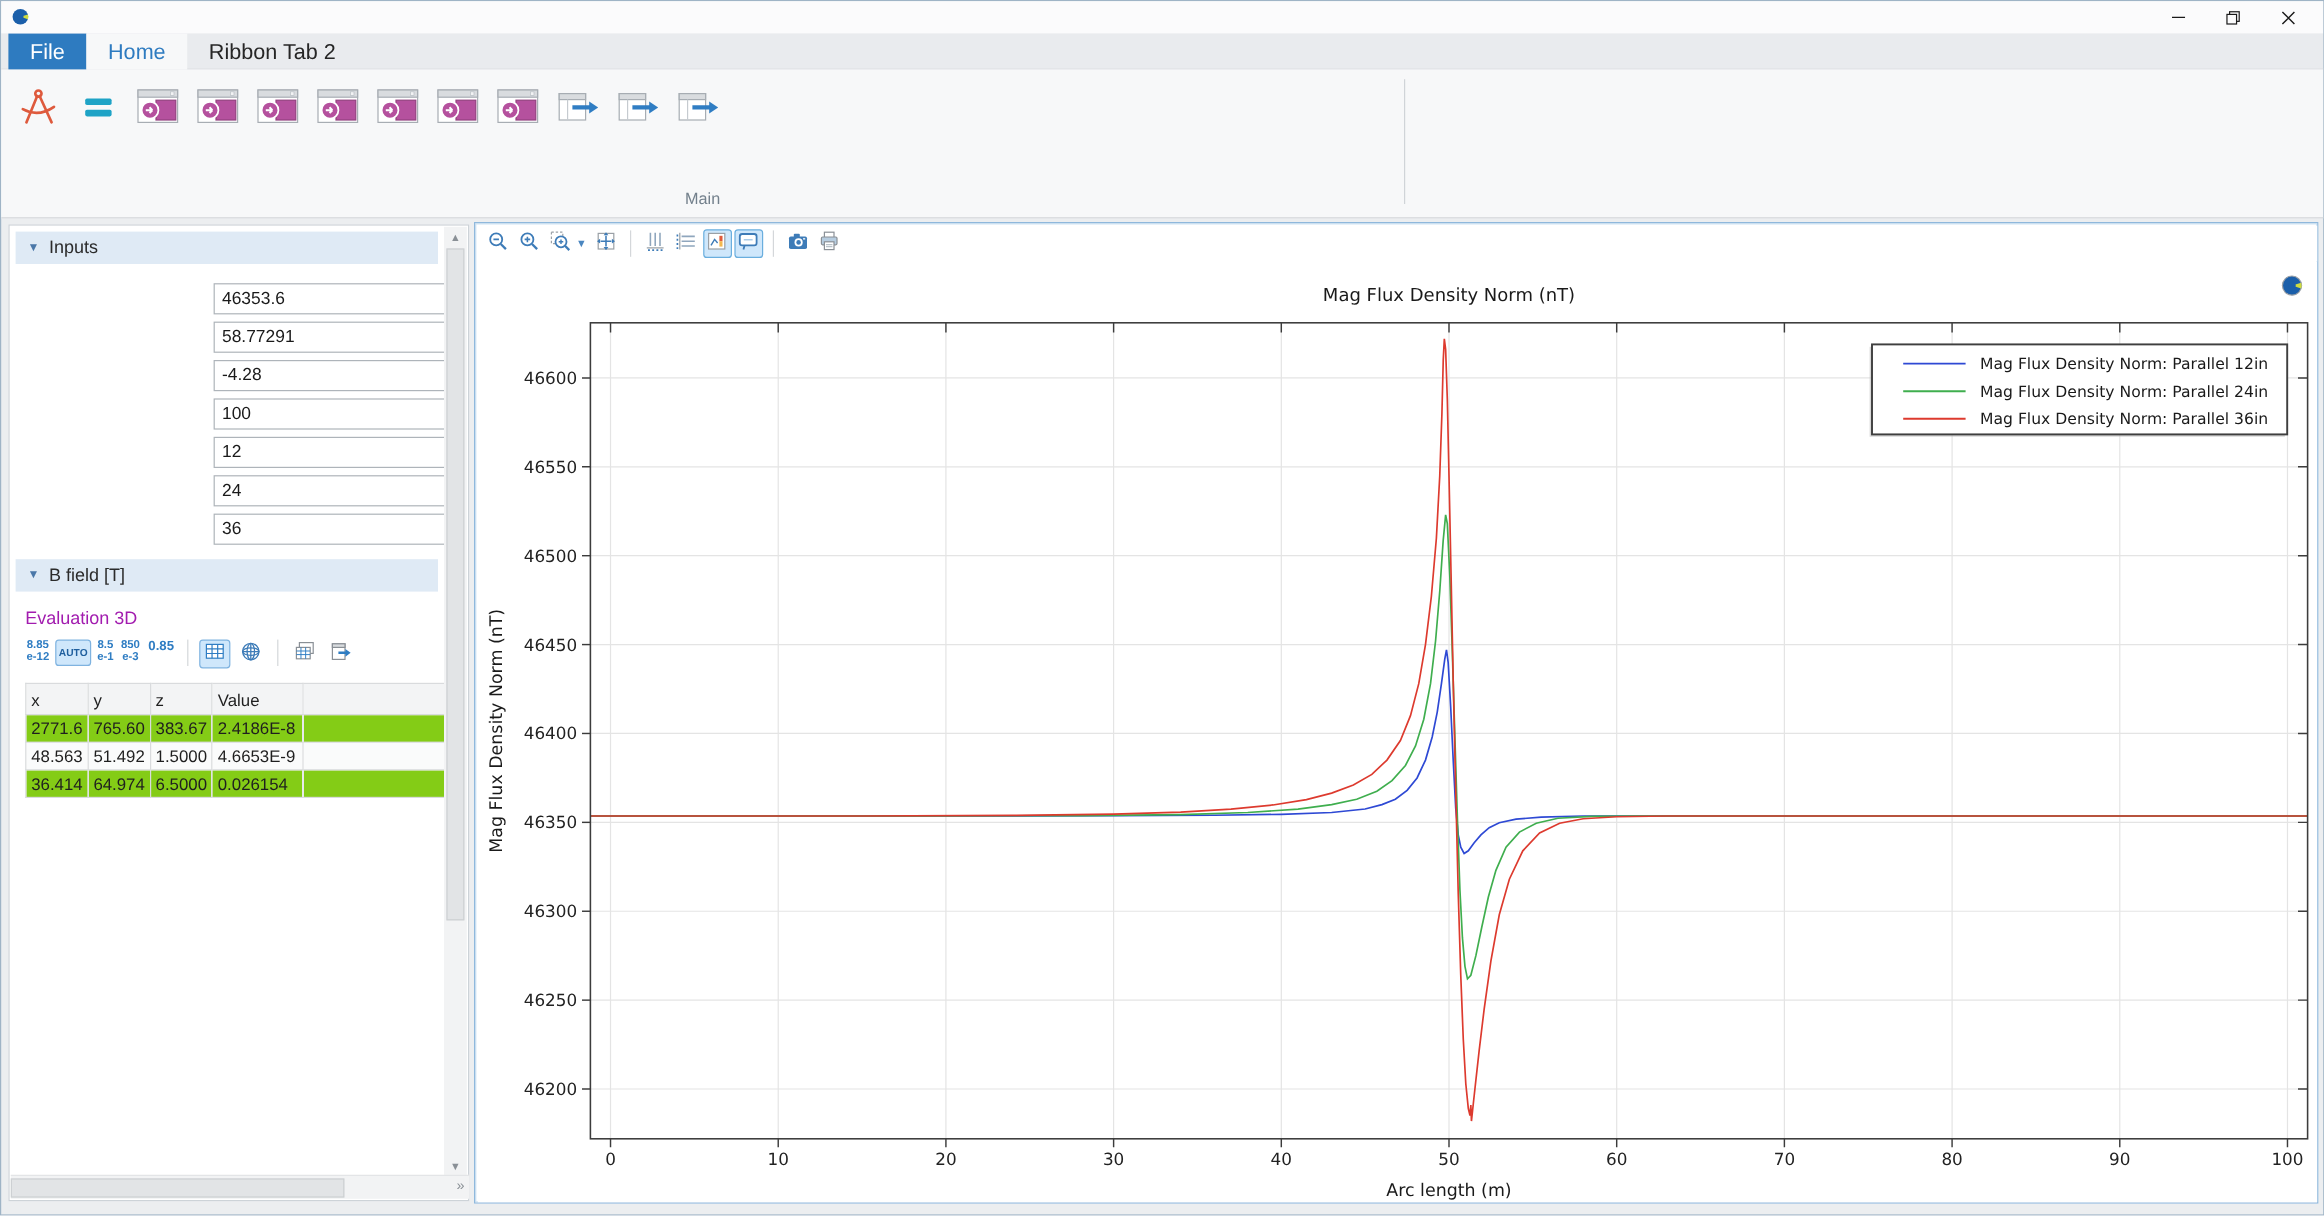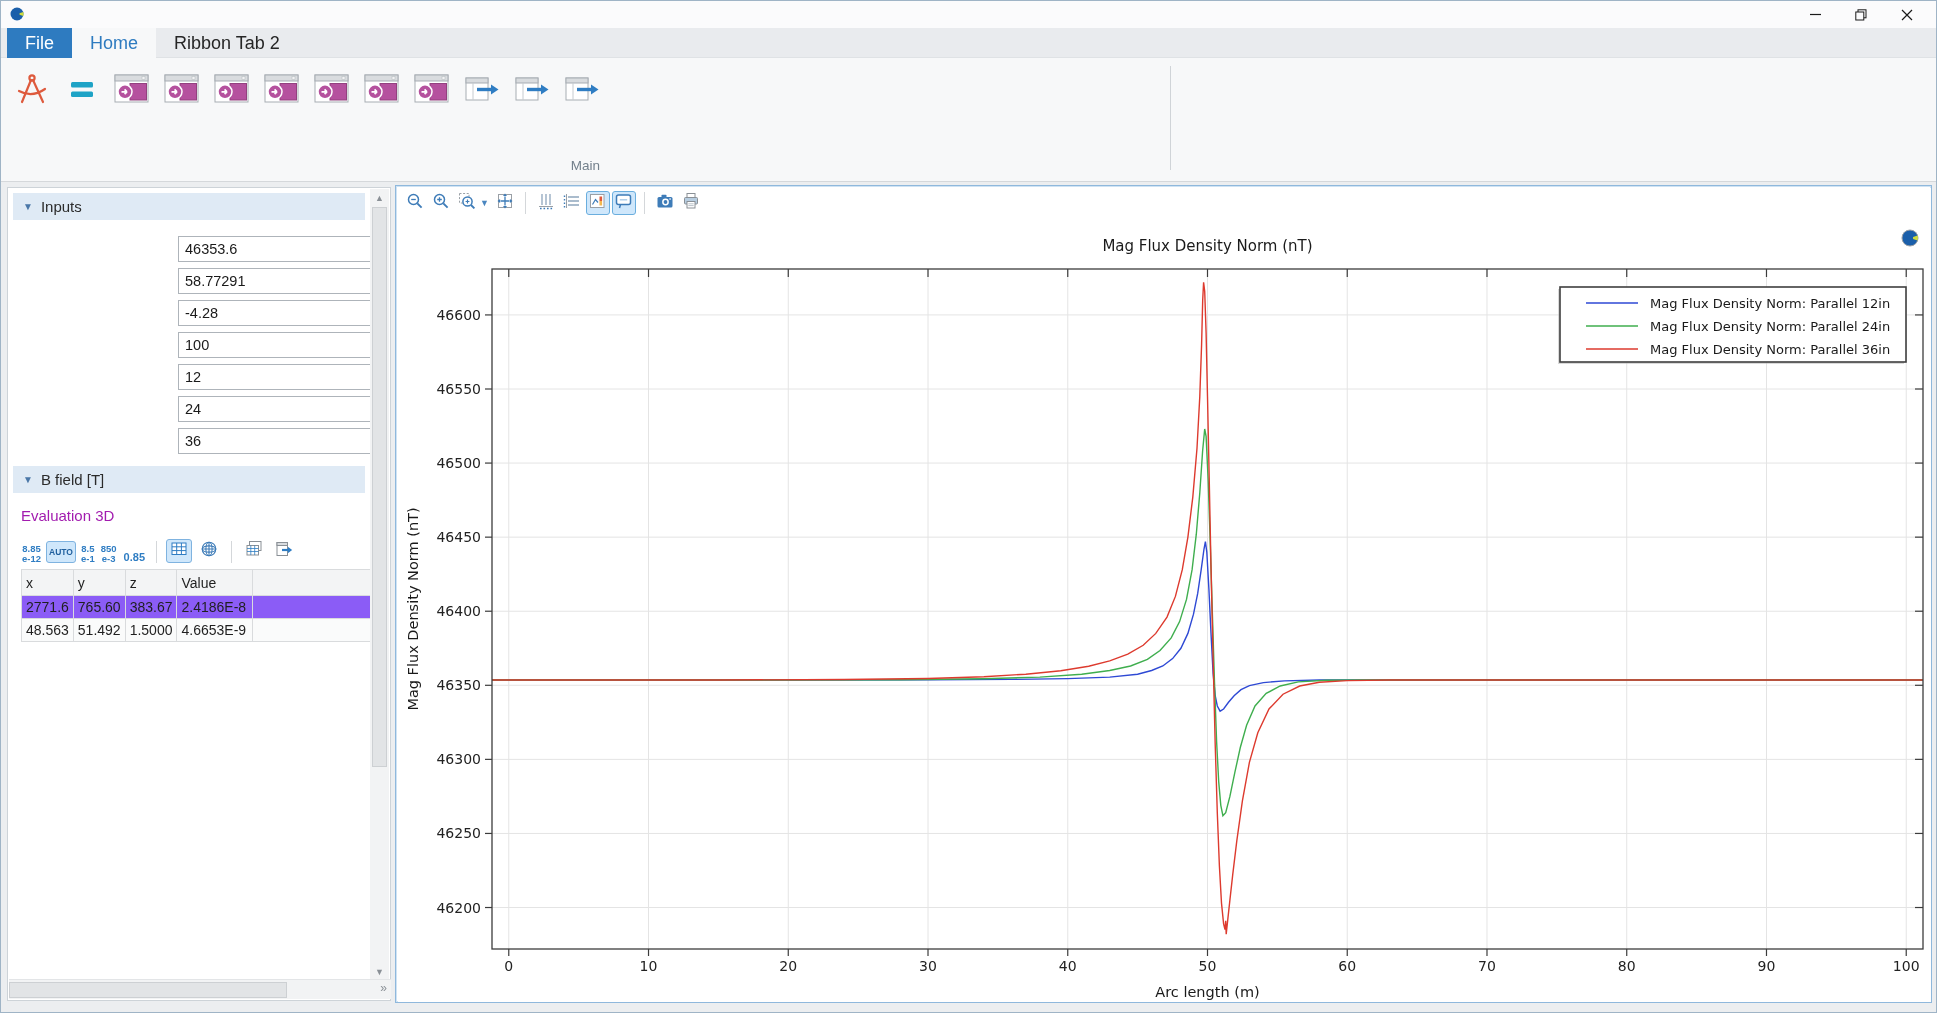--- a/index.html
+++ b/index.html
@@ -32,34 +32,34 @@
   
   .panel { position:absolute; background:#ffffff; }
   #left-panel { left:6px; top:186px; width:384px; height:814px; border:1px solid #cdd3d8; }
   #left-body { position:absolute; left:1px; top:1px; width:362px; height:792px; overflow:hidden; background:#ffffff; }
   .section-header { position:absolute; left:4px; width:352px; height:27px; background:#dfeaf5; display:flex; align-items:center; font-size:15px; color:#2b2b2b; }
   .section-caret { color:#4a77a8; font-size:10px; margin:0 8px 0 10px; }
   .input-row { position:absolute; left:0; width:100%; height:32px; }
   .input-label { position:absolute; left:12px; top:7px; font-size:14.5px; color:#262626; }
   .input-box { position:absolute; left:169px; top:3px; width:196px; height:25px; border:1px solid #aeb4ba; background:#ffffff; font-size:14.5px; color:#1a1a1a; padding:12px 6px; font-family:inherit; }
   #eval-subtitle { position:absolute; left:12px; font-size:15px; color:#a21caf; }
-  #eval-toolbar { position:absolute; left:10px; height:30px; display:flex; align-items:flex-end; }
+  #eval-toolbar { position:absolute; left:10px; height:30px; display:flex; align-items:flex-start; }
   .tb-sep { width:1px; height:22px; background:#d4d7da; margin:0 7px; }
   .num2 { display:flex; flex-direction:column; align-items:center; line-height:1.0; color:#2f7dc3; font-size:9.5px; padding:0 3px; font-weight:bold; }
   .num1 { color:#2f7dc3; font-size:11px; font-weight:bold; padding:0 4px; }
   .chip { border:1px solid #7fb3e0; background:#cfe7fb; border-radius:3px; display:flex; align-items:center; justify-content:center; margin:0 2px; }
   .chip.auto { font-size:8.5px; color:#1f5f9e; font-weight:bold; width:30px; height:22px; }
   .chip.ic { width:26px; height:24px; }
   .plain-ic { width:26px; height:24px; display:flex; align-items:center; justify-content:center; margin:0 2px; }
 
   
   #result-table { position:absolute; left:12px; border-collapse:collapse; table-layout:fixed; }
   #result-table th, #result-table td { border:1px solid #d9dbdd; font-weight:normal; text-align:left; font-size:14px; color:#1f1f1f; padding:0 4px; overflow:hidden; white-space:nowrap; }
   #result-table th { height:26px; background:#f3f4f5; }
-  #result-table td { height:23px; background:#8b5cf6; }
+  #result-table td { height:23px; background:#84cc16; }
   #result-table tr.alt td { background:#fafbfb; }
 
   
   #lp-vscroll { position:absolute; right:1px; top:1px; width:19px; height:792px; background:#f2f3f4; }
   #lp-vthumb { position:absolute; left:2px; top:18px; width:15px; height:560px; background:#e2e4e6; border:1px solid #cdd0d3; }
   .scroll-arrow { position:absolute; left:0; width:19px; height:16px; color:#8a9096; font-size:9px; display:flex; align-items:center; justify-content:center; }
   #lp-hscroll { position:absolute; left:1px; bottom:1px; width:382px; height:20px; background:#f2f3f4; border-top:1px solid #e3e5e7; }
   #lp-hthumb { position:absolute; left:0; top:2px; width:278px; height:16px; background:#e2e4e6; border:1px solid #cdd0d3; }
   #lp-hmore { position:absolute; right:4px; top:1px; color:#8a9096; font-size:12px; }
 
@@ -373,20 +373,27 @@
               <td>765.60</td>
               <td>383.67</td>
               <td>2.4186E-8</td>
               <td></td>
             </tr>
             <tr class="alt">
               <td>48.563</td>
               <td>51.492</td>
               <td>1.5000</td>
               <td>4.6653E-9</td>
+              <td></td>
+            </tr>
+            <tr class="">
+              <td>36.414</td>
+              <td>64.974</td>
+              <td>6.5000</td>
+              <td>0.026154</td>
               <td></td>
             </tr>
           </tbody>
       </table>
     </div>
     <div id="lp-vscroll">
       <span class="scroll-arrow" style="top:1px;">▲</span>
       <div id="lp-vthumb"></div>
       <span class="scroll-arrow" style="bottom:1px;">▼</span>
     </div>

